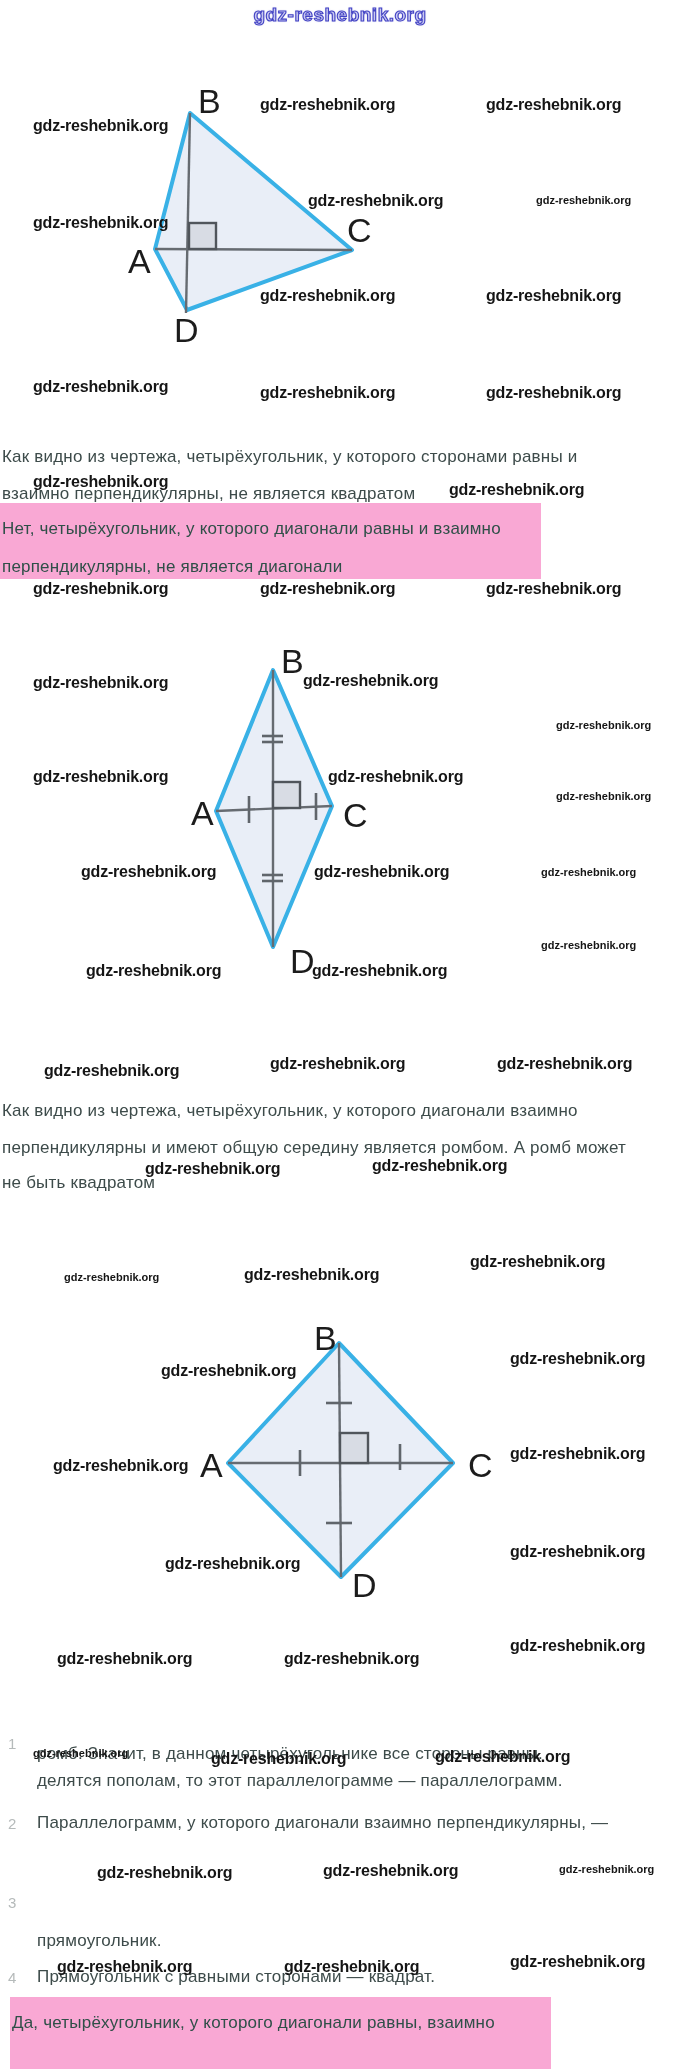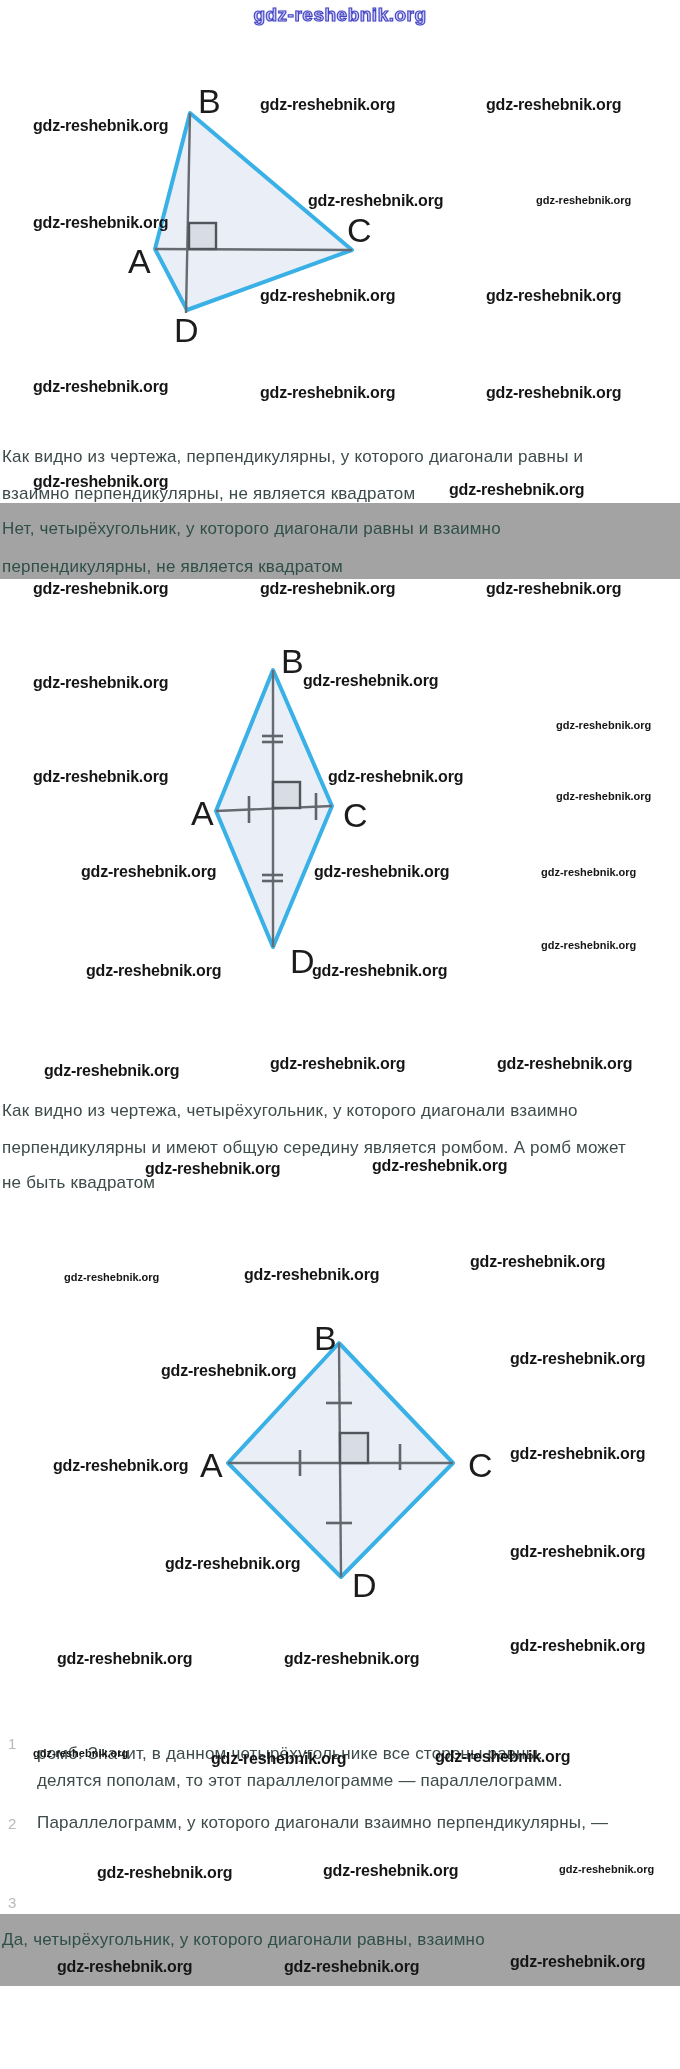--- a/index.html
+++ b/index.html
@@ -1,21 +1,21 @@
 <!DOCTYPE html>
 <html><head>
 <meta charset="utf-8">
 <style>
   html,body{margin:0;padding:0;}
   body{width:680px;height:2069px;overflow:hidden;background:#fff;position:relative;
        font-family:"Liberation Sans",sans-serif;}
   .page{position:absolute;left:0;top:0;width:680px;height:2069px;}
   .txt{position:absolute;font-size:17px;font-weight:500;line-height:20px;color:#3d4b4a;
        white-space:nowrap;letter-spacing:.2px;}
-  .hl-block{position:absolute;left:0;width:680px;background:#a3a3a3;}
+  .hl-block{position:absolute;left:0;width:541px;background:#f9a8d4;}
   .hl-block .txt{color:#2f4f48;}
   .list-num{position:absolute;font-size:15px;font-weight:500;color:#b5baba;white-space:nowrap;}
   .wm{position:absolute;font-size:16px;font-weight:600;color:#151515;white-space:nowrap;
       letter-spacing:-.2px;z-index:30;}
   .wm.s{font-size:11px;letter-spacing:0;}
   .wm-top{position:absolute;top:4px;left:50%;transform:translateX(-50%);
       font-size:19px;font-weight:700;letter-spacing:.5px;color:#c9c9f0;
       -webkit-text-stroke:1.1px #4343c4;text-shadow:0 0 2px rgba(70,70,200,.45);
       white-space:nowrap;z-index:40;}
   svg{position:absolute;overflow:visible;}
@@ -36,26 +36,26 @@
     <polygon class="shape" points="55,164 90,28 252,165 87,225"></polygon>
     <line class="diag" x1="90" y1="28" x2="86" y2="228"></line>
     <line class="diag" x1="55" y1="164" x2="252" y2="165"></line>
     <rect class="ra" x="89" y="138" width="27" height="26"></rect>
     <text class="vlabel" x="98" y="28">B</text>
     <text class="vlabel" x="28" y="188">A</text>
     <text class="vlabel" x="247" y="157">C</text>
     <text class="vlabel" x="74" y="257">D</text>
   </svg>
 
-  <div class="txt" style="left:2px;top:447px;">Как видно из чертежа, перпендикулярны, у которого диагонали равны и</div>
+  <div class="txt" style="left:2px;top:447px;">Как видно из чертежа, четырёхугольник, у которого сторонами равны и</div>
   <div class="txt" style="left:2px;top:484px;">взаимно перпендикулярны, не является квадратом</div>
 
   <div class="hl-block" style="top:503px;height:76px;">
     <div class="txt" style="left:2px;top:16px;">Нет, четырёхугольник, у которого диагонали равны и взаимно</div>
-    <div class="txt" style="left:2px;top:54px;">перпендикулярны, не является квадратом</div>
+    <div class="txt" style="left:2px;top:54px;">перпендикулярны, не является диагонали</div>
   </div>
 
   <svg style="left:140px;top:645px;" width="240" height="340" viewBox="0 0 240 340">
     <polygon class="shape" points="133,25 192,161 133,302 76,166"></polygon>
     <line class="diag" x1="133" y1="25" x2="133" y2="302"></line>
     <line class="diag" x1="76" y1="166" x2="192" y2="161"></line>
     <rect class="ra" x="133" y="137" width="27" height="26"></rect>
     <line class="tick" x1="122" y1="91" x2="143" y2="91"></line>
     <line class="tick" x1="122" y1="97" x2="143" y2="97"></line>
     <line class="tick" x1="122" y1="230" x2="143" y2="230"></line>
@@ -94,21 +94,21 @@
   <div class="list-num" style="left:8px;top:1815px;">2</div>
   <div class="txt" style="left:37px;top:1813px;">Параллелограмм, у которого диагонали взаимно перпендикулярны, —</div>
   <div class="txt" style="left:37px;top:1744px;text-align:right;">ромб. Значит, в данном четырёхугольнике все стороны равны.</div>
 
   <div class="list-num" style="left:8px;top:1894px;">3</div>
   <div class="txt" style="left:37px;top:1931px;">прямоугольник.</div>
 
   <div class="list-num" style="left:8px;top:1969px;">4</div>
   <div class="txt" style="left:37px;top:1967px;">Прямоугольник с равными сторонами — квадрат.</div>
 
-  <div class="hl-block" style="top:1914px;height:72px;">
+  <div class="hl-block" style="top:1997px;height:72px;margin-left:10px;">
     <div class="txt" style="left:2px;top:16px;">Да, четырёхугольник, у которого диагонали равны, взаимно</div>
   </div>
 
   <div>
       <span class="wm" style="left: 260px; top: 96px;">gdz-reshebnik.org</span>
       <span class="wm" style="left: 486px; top: 96px;">gdz-reshebnik.org</span>
       <span class="wm" style="left: 33px; top: 117px;">gdz-reshebnik.org</span>
       <span class="wm" style="left: 33px; top: 214px;">gdz-reshebnik.org</span>
       <span class="wm" style="left: 308px; top: 192px;">gdz-reshebnik.org</span>
       <span class="wm s" style="left: 536px; top: 194px;">gdz-reshebnik.org</span>

